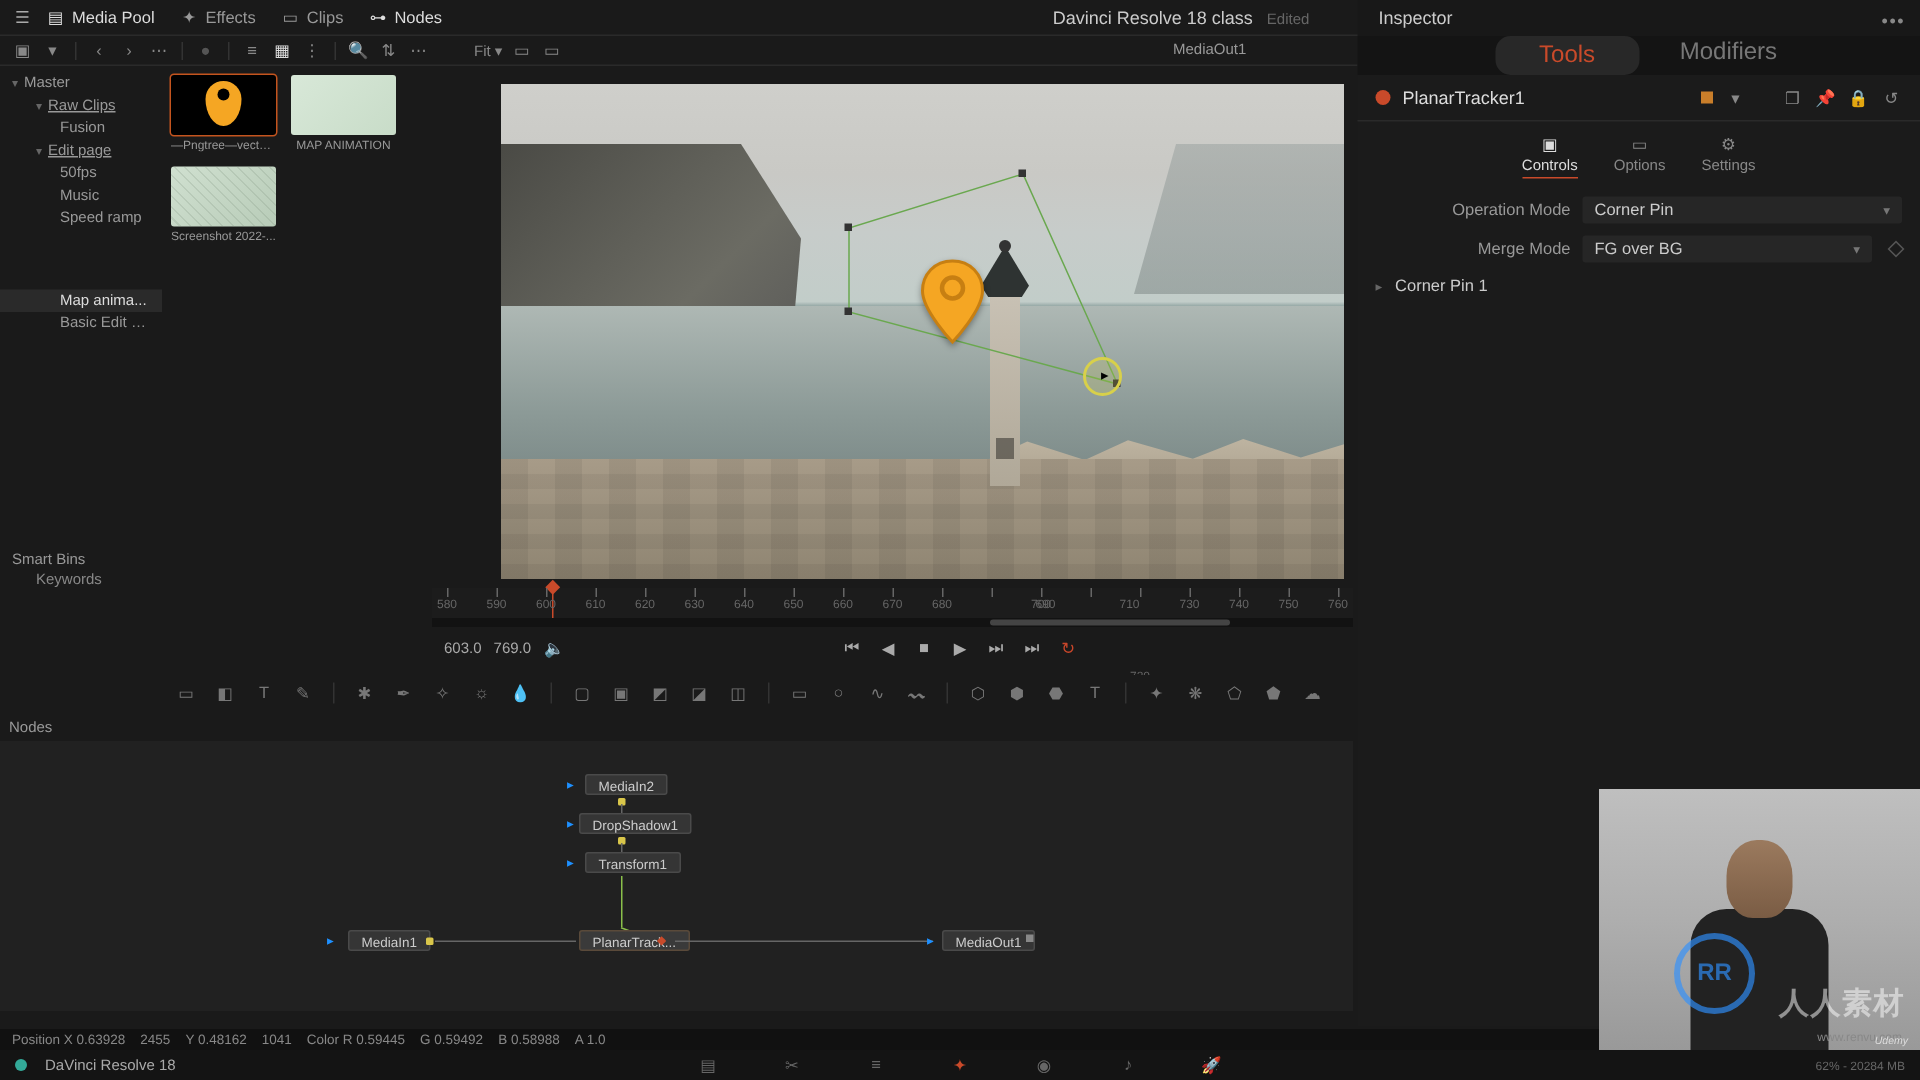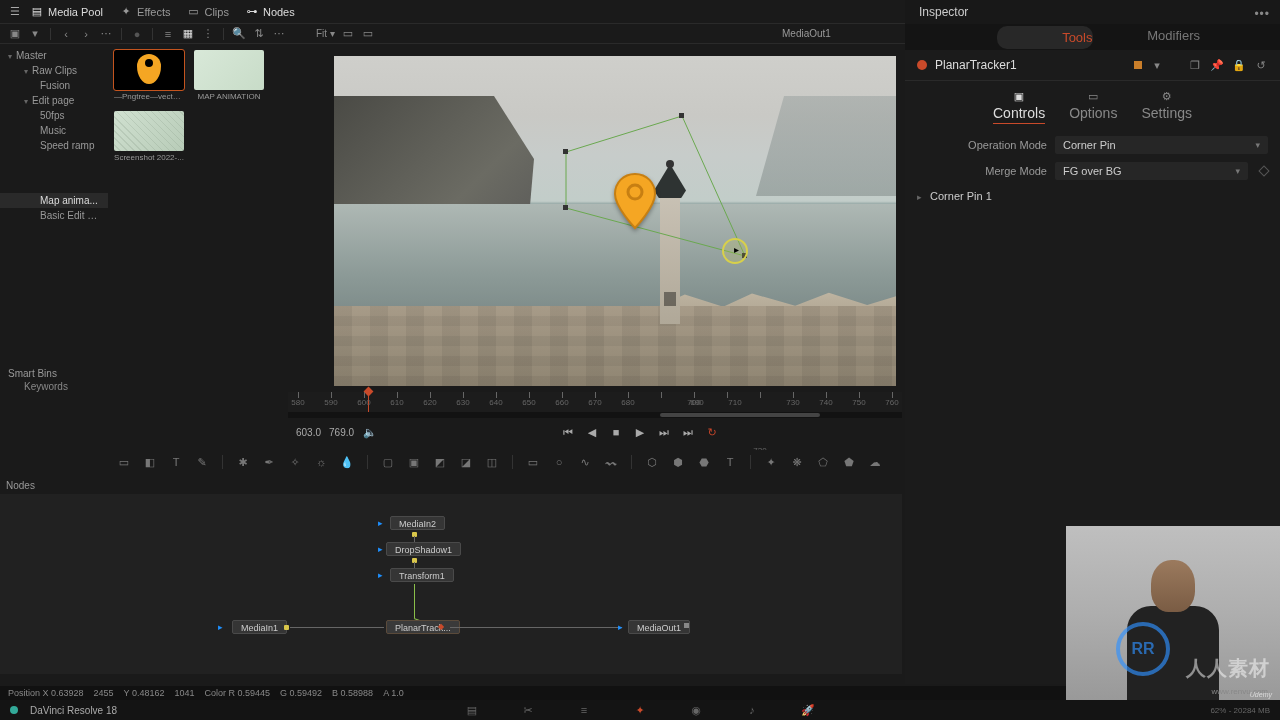--- a/index.html
+++ b/index.html
@@ -19,21 +19,21 @@
 .second-toolbar { height: 20px; background: #1a1a1a; display: flex; align-items: center; padding: 0 8px; border-bottom: 1px solid #2a2a2a; gap: 6px; }
 .st-icon { width: 14px; height: 14px; display: inline-flex; align-items: center; justify-content: center; color: #888; }
 .st-sep { width: 1px; height: 12px; background: #333; margin: 0 2px; }
 .fit-label { color: #888; font-size: 10px; }
 .mediaout-label { flex: 1; text-align: center; color: #999; font-size: 10px; }
 
 
 .left-panel { position: absolute; left: 0; top: 44px; width: 108px; height: 320px; background: #1a1a1a; padding: 4px 0; }
 .tree-item { padding: 2px 8px 2px 16px; color: #999; font-size: 10px; cursor: pointer; white-space: nowrap; overflow: hidden; text-overflow: ellipsis; }
 .tree-item.root { padding-left: 8px; }
-.tree-item.l2 { padding-left: 24px; }
+.tree-item.l2 { padding-left: 24px; text-decoration: underline; }
 .tree-item.l3 { padding-left: 40px; }
 .tree-item.selected { background: #2a2a2a; color: #ddd; margin-top: 40px; }
 .tree-arrow { display: inline-block; width: 8px; font-size: 8px; color: #666; }
 
 .smart-bins { position: absolute; left: 0; top: 364px; width: 108px; padding: 4px 8px; font-size: 10px; color: #999; }
 .sb-item { padding: 2px 8px 2px 16px; color: #888; font-size: 10px; }
 
 
 .thumb-area { position: absolute; left: 108px; top: 44px; width: 180px; height: 160px; background: #1a1a1a; padding: 6px; display: flex; flex-wrap: wrap; gap: 10px; align-content: flex-start; }
 .thumb { width: 70px; }
@@ -100,33 +100,33 @@
 .nodes-label { position: absolute; left: 6px; top: 480px; font-size: 10px; color: #999; }
 .nodes-area { position: absolute; left: 0; top: 494px; width: 902px; height: 180px; background: #212121; }
 .node-chip { position: absolute; height: 14px; line-height: 14px; padding: 0 8px; font-size: 9px; color: #ccc; background: #353535; border: 1px solid #4a4a4a; border-radius: 2px; }
 .node-arrow { position: absolute; color: #1e90ff; font-size: 9px; }
 .node-dot-y { width:5px; height:5px; background:#d9c64a; position:absolute; border-radius:1px; }
 .node-line { position: absolute; background: #666; }
 
 
 .inspector { position: absolute; right: 0; top: 24px; width: 375px; height: 660px; background: #1b1b1b; }
 .insp-tabs { display: flex; height: 26px; align-items: center; justify-content: center; gap: 0; background: #141414; }
-.insp-tab { flex: 1; text-align: right; color: #777; font-size: 13px; padding: 4px 0; }
+.insp-tab { flex: 1; text-align: center; color: #777; font-size: 16px; padding: 4px 0; }
 .insp-tab.active { color: #c94a2a; background: #282828; border-radius: 10px; margin: 2px 12px; }
 .insp-tab-wrap { display:flex; width:100%; padding:0 80px; }
 .insp-node-header { display: flex; align-items: center; padding: 8px 12px; gap: 8px; border-bottom: 1px solid #2a2a2a; }
 .node-color-dot { width: 10px; height: 10px; border-radius: 50%; background: #c94a2a; }
 .node-name { flex: 1; color: #ddd; font-size: 12px; }
 .hdr-icon { width: 14px; height: 14px; color: #888; display:inline-flex; align-items:center; justify-content:center; cursor:pointer; }
 .insp-subtabs { display: flex; justify-content: center; gap: 24px; padding: 8px 0; }
 .insp-subtab { display: flex; flex-direction: column; align-items: center; gap: 2px; color: #888; cursor: pointer; }
 .insp-subtab.active { color: #ddd; }
 .insp-subtab.active .sub-label { border-bottom: 1px solid #c94a2a; padding-bottom: 2px; }
 .sub-icon { width: 18px; height: 14px; display:inline-flex; align-items:center; justify-content:center; }
-.sub-label { font-size: 14px; }
+.sub-label { font-size: 10px; }
 .insp-row { display: flex; align-items: center; padding: 4px 12px; gap: 8px; }
 .insp-label { width: 130px; text-align: right; color: #999; font-size: 11px; }
 .insp-value { flex: 1; background: #262626; color: #ccc; font-size: 11px; padding: 3px 8px; border-radius: 2px; display: flex; align-items: center; justify-content: space-between; }
 .insp-value .chev { font-size: 9px; color: #777; }
 .seg-wrap { flex: 1; display: flex; background: #1a1a1a; border-radius: 3px; overflow: hidden; }
 .seg { flex: 1; text-align: center; padding: 3px 0; font-size: 11px; color: #999; background: #242424; }
 .seg.active { background: #323232; color: #ddd; }
 .kf-diamond { width: 8px; height: 8px; border: 1px solid #555; transform: rotate(45deg); margin-left: 4px; }
 .stepper { display: flex; gap: 6px; align-items:center; }
 .step-btn { width: 28px; height: 16px; background: #2a2a2a; border-radius: 8px; color: #ccc; display:flex; align-items:center; justify-content:center; cursor:pointer; font-size:11px; }
@@ -168,20 +168,24 @@
     <span class="tb-icon">✦</span>
     <span>Effects</span>
   </div>
   <div class="tb-item">
     <span class="tb-icon">▭</span>
     <span>Clips</span>
   </div>
   <div class="tb-item active">
     <span class="tb-icon">⊶</span>
     <span>Nodes</span>
+  </div>
+  <div class="toolbar-center">
+    <span>Davinci Resolve 18 class</span>
+    <span class="edited-tag">Edited</span>
   </div>
 </div>
 <div class="inspector-title">
   <span>Inspector</span>
   <span class="more-dots">•••</span>
 </div>
 
 <div class="second-toolbar">
   <span class="st-icon">▣</span>
   <span class="st-icon">▾</span>
@@ -296,21 +300,21 @@
     <div class="ruler-num" style="left: 274px;">660</div>
     <div class="ruler-line" style="left: 307px;"></div>
     <div class="ruler-num" style="left: 307px;">670</div>
     <div class="ruler-line" style="left: 340px;"></div>
     <div class="ruler-num" style="left: 340px;">680</div>
     <div class="ruler-line" style="left: 373px;"></div>
     <div class="ruler-num" style="left: 373px; margin-left: 36px;">690</div>
     <div class="ruler-line" style="left: 406px;"></div>
     <div class="ruler-num" style="left: 406px;">700</div>
     <div class="ruler-line" style="left: 439px;"></div>
-    <div class="ruler-num" style="left: 447px;">710</div>
+    <div class="ruler-num" style="left: 465px;">710</div>
     <div class="ruler-line" style="left: 472px;"></div>
     <div class="ruler-num" style="left: 472px; margin-top: 48px;">720</div>
     <div class="ruler-line" style="left: 505px;"></div>
     <div class="ruler-num" style="left: 505px;">730</div>
     <div class="ruler-line" style="left: 538px;"></div>
     <div class="ruler-num" style="left: 538px;">740</div>
     <div class="ruler-line" style="left: 571px;"></div>
     <div class="ruler-num" style="left: 571px;">750</div>
     <div class="ruler-line" style="left: 604px;"></div>
     <div class="ruler-num" style="left: 604px;">760</div>

